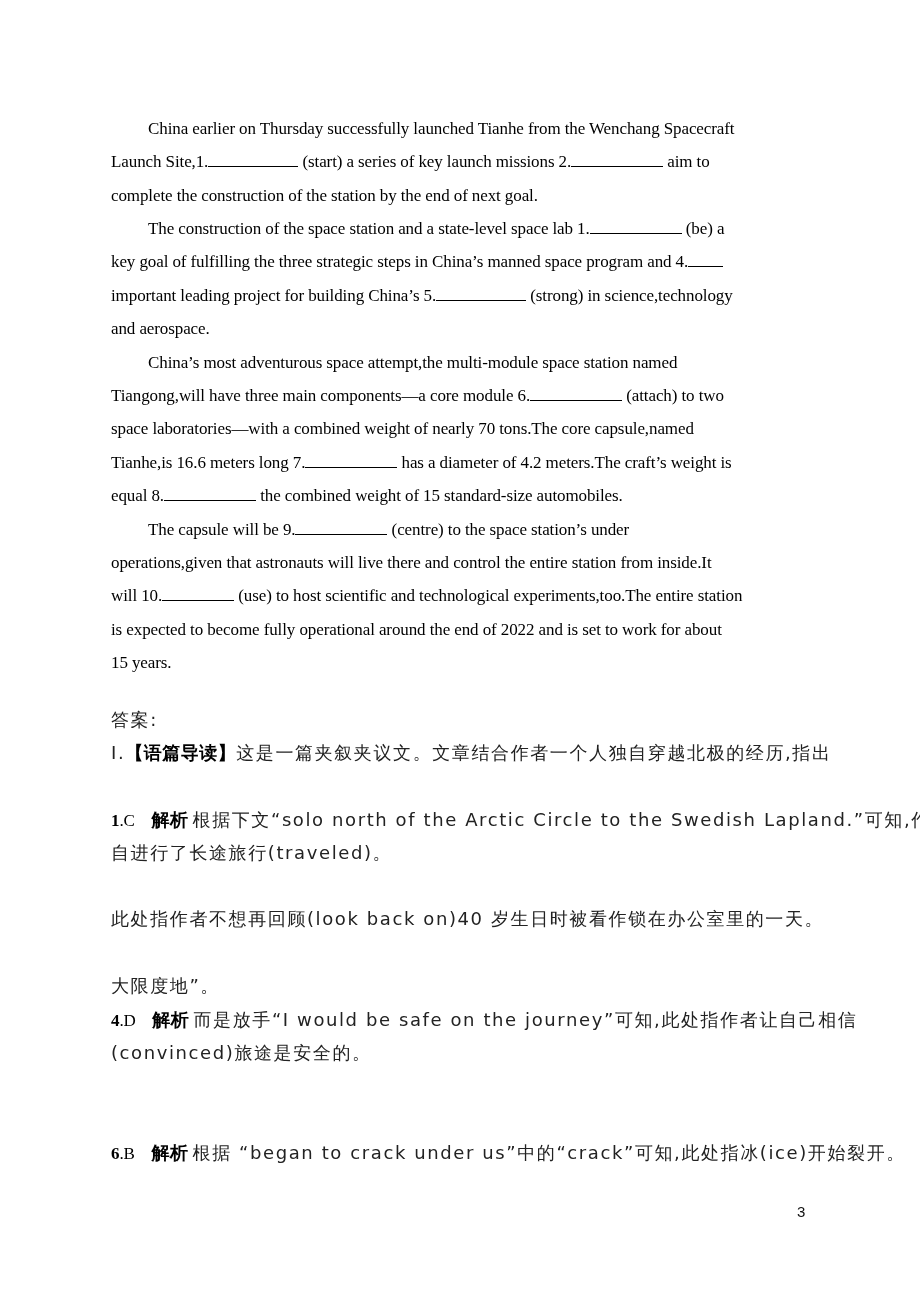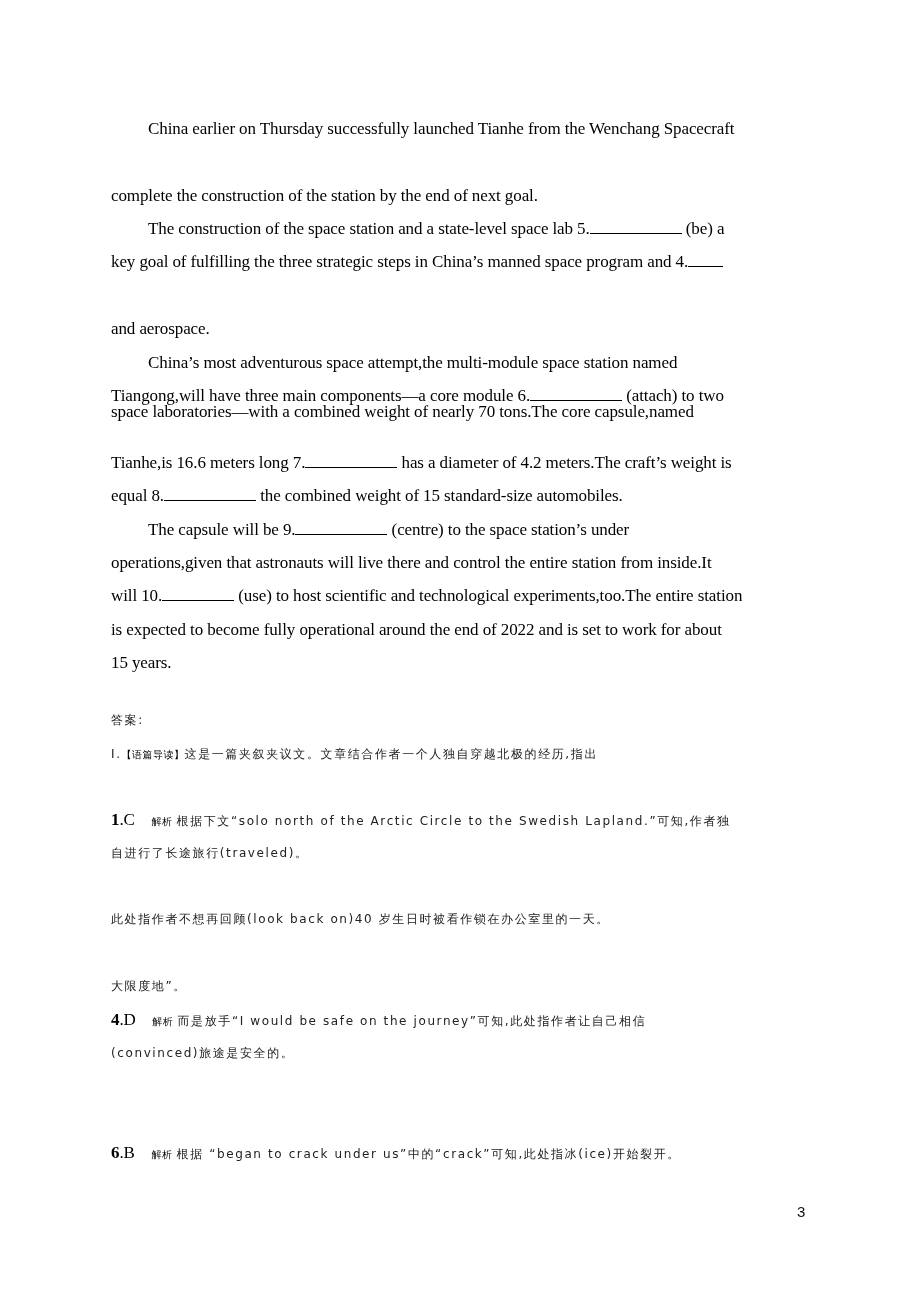--- a/index.html
+++ b/index.html
@@ -2,40 +2,42 @@
 <html><head>
 <meta charset="utf-8">
 <style>
   html, body { margin: 0; padding: 0; background: #ffffff; }
   body { width: 920px; height: 1302px; position: relative; overflow: hidden;
          font-family: "Liberation Serif", "DejaVu Serif", serif; color: #000; }
   .page { position: absolute; left: 0; top: 0; width: 822px; height: 1302px; background: #fff; }
   .line { position: absolute; left: 111px; font-size: 17px; line-height: 20px; white-space: nowrap; letter-spacing: -0.1px; }
   .indent { left: 148px; }
   .blank { display: inline-block; border-bottom: 1.3px solid #000; height: 14px; vertical-align: baseline; }
-  .cn { font-family: "DejaVu Sans", sans-serif; font-size: 12px; letter-spacing: 1.6px; color: #222; }
+  .cn { font-family: "DejaVu Sans", sans-serif; font-size: 18px; letter-spacing: 1.6px; color: #222; }
   .bold { font-weight: bold; }
-  .cnbold { font-family: "DejaVu Sans", sans-serif; font-weight: normal; font-size: 10px; letter-spacing: 0.5px; }
+  .cnbold { font-family: "DejaVu Sans", sans-serif; font-weight: bold; font-size: 18px; letter-spacing: 0.5px; }
   .pagenum { position: absolute; left: 797px; top: 1203px; font-family: "Liberation Sans", sans-serif; font-size: 15px; color: #111; }
 </style>
 </head>
 <body>
 
 <div class="page">
 
   <div class="line indent" style="top:119px"><span>China earlier on Thursday successfully launched Tianhe from the Wenchang Spacecraft</span></div>
+  <div class="line" style="top:152px"><span>Launch Site,1.</span><span class="blank" style="width:90px"></span><span> (start) a series of key launch missions 2.</span><span class="blank" style="width:92px"></span><span> aim to</span></div>
   <div class="line" style="top:186px"><span>complete the construction of the station by the end of next goal.</span></div>
 
-  <div class="line indent" style="top:219px"><span>The construction of the space station and a state-level space lab 5.</span><span class="blank" style="width:92px"></span><span> (be) a</span></div>
+  <div class="line indent" style="top:219px"><span>The construction of the space station and a state-level space lab 1.</span><span class="blank" style="width:92px"></span><span> (be) a</span></div>
   <div class="line" style="top:252px"><span>key goal of fulfilling the three strategic steps in China’s manned space program and 4.</span><span class="blank" style="width:35px"></span></div>
+  <div class="line" style="top:286px"><span>important leading project for building China’s 5.</span><span class="blank" style="width:90px"></span><span> (strong) in science,technology</span></div>
   <div class="line" style="top:319px"><span>and aerospace.</span></div>
 
   <div class="line indent" style="top:353px"><span>China’s most adventurous space attempt,the multi-module space station named</span></div>
   <div class="line" style="top:386px"><span>Tiangong,will have three main components—a core module 6.</span><span class="blank" style="width:92px"></span><span> (attach) to two</span></div>
-  <div class="line" style="top:402px"><span>space laboratories—with a combined weight of nearly 70 tons.The core capsule,named</span></div>
+  <div class="line" style="top:419px"><span>space laboratories—with a combined weight of nearly 70 tons.The core capsule,named</span></div>
   <div class="line" style="top:453px"><span>Tianhe,is 16.6 meters long 7.</span><span class="blank" style="width:92px"></span><span> has a diameter of 4.2 meters.The craft’s weight is</span></div>
   <div class="line" style="top:486px"><span>equal 8.</span><span class="blank" style="width:92px"></span><span> the combined weight of 15 standard-size automobiles.</span></div>
 
   <div class="line indent" style="top:520px"><span>The capsule will be 9.</span><span class="blank" style="width:92px"></span><span> (centre) to the space station’s under</span></div>
   <div class="line" style="top:553px"><span>operations,given that astronauts will live there and control the entire station from inside.It</span></div>
   <div class="line" style="top:586px"><span>will 10.</span><span class="blank" style="width:72px"></span><span> (use) to host scientific and technological experiments,too.The entire station</span></div>
   <div class="line" style="top:620px"><span>is expected to become fully operational around the end of 2022 and is set to work for about</span></div>
   <div class="line" style="top:653px"><span>15 years.</span></div>
 
   <div class="line cn" style="top:710px">答案:</div>

